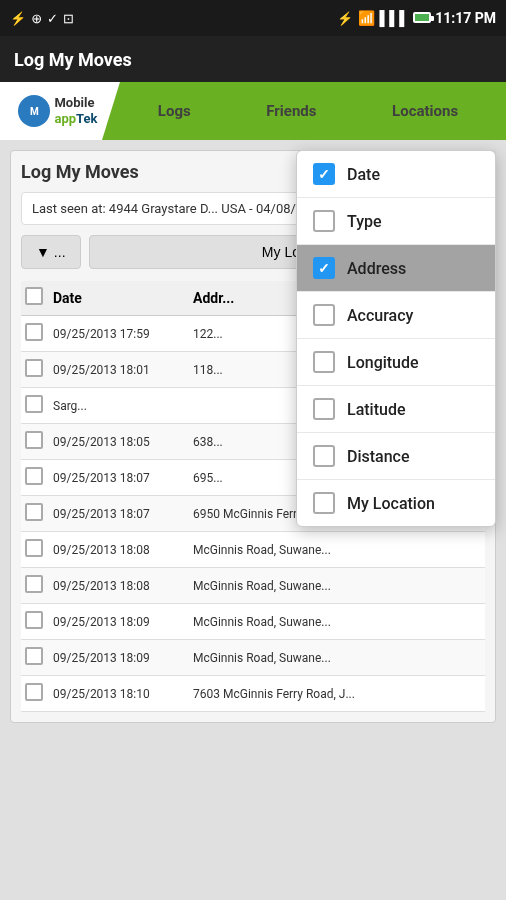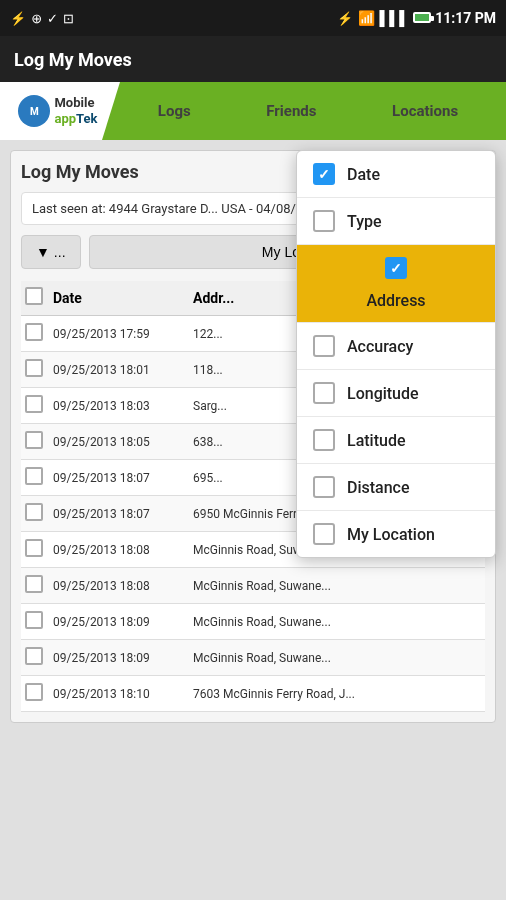--- a/index.html
+++ b/index.html
@@ -369,21 +369,20 @@
         <div class="row-date">09/25/2013 17:59</div>
         <div class="row-addr">122...</div>
       </div>
       <div class="table-row">
         <div class="row-check"><span class="checkbox"></span></div>
         <div class="row-date">09/25/2013 18:01</div>
         <div class="row-addr">118...</div>
       </div>
       <div class="table-row">
         <div class="row-check"><span class="checkbox"></span></div>
-        <div class="row-date">09/25/2013 18:03</div>
         <div class="row-addr">Sarg...</div>
       </div>
       <div class="table-row">
         <div class="row-check"><span class="checkbox"></span></div>
         <div class="row-date">09/25/2013 18:05</div>
         <div class="row-addr">638...</div>
       </div>
       <div class="table-row">
         <div class="row-check"><span class="checkbox"></span></div>
         <div class="row-date">09/25/2013 18:07</div>
@@ -424,21 +423,21 @@
 
   <div class="dropdown-menu">
     <div class="dropdown-item">
       <div class="dd-checkbox checked"></div>
       <span class="dd-label">Date</span>
     </div>
     <div class="dropdown-item">
       <div class="dd-checkbox"></div>
       <span class="dd-label">Type</span>
     </div>
-    <div class="dropdown-item" style="background:#eab308;flex-direction:column;">
+    <div class="dropdown-item" style="background:#a3a3a3;">
       <div class="dd-checkbox checked"></div>
       <span class="dd-label">Address</span>
     </div>
     <div class="dropdown-item">
       <div class="dd-checkbox"></div>
       <span class="dd-label">Accuracy</span>
     </div>
     <div class="dropdown-item">
       <div class="dd-checkbox"></div>
       <span class="dd-label">Longitude</span>

